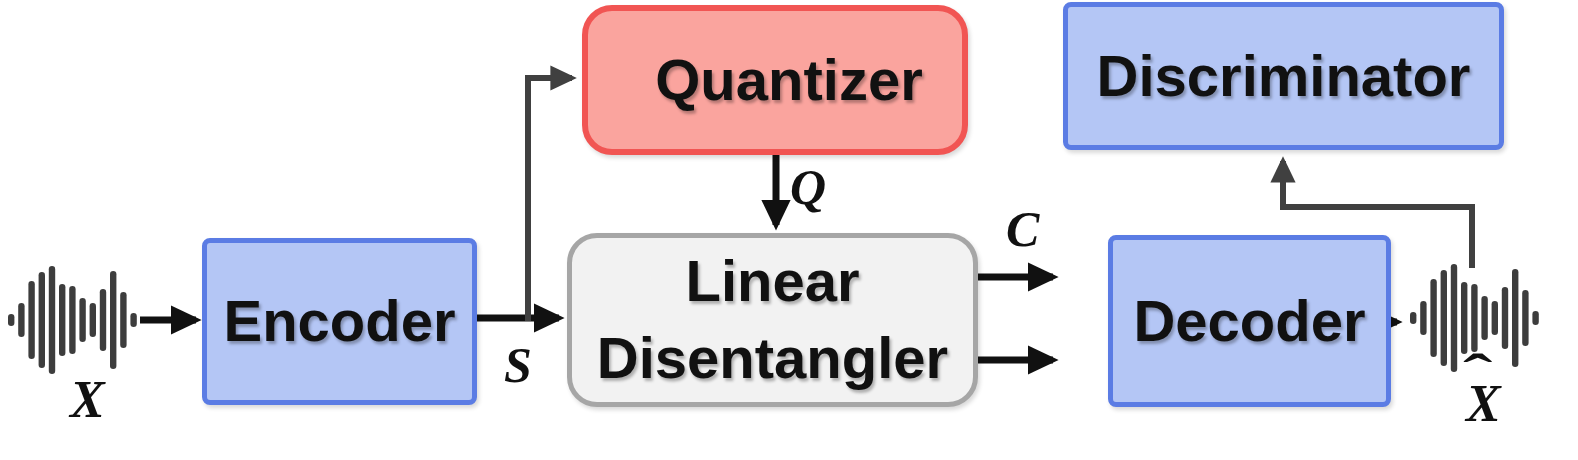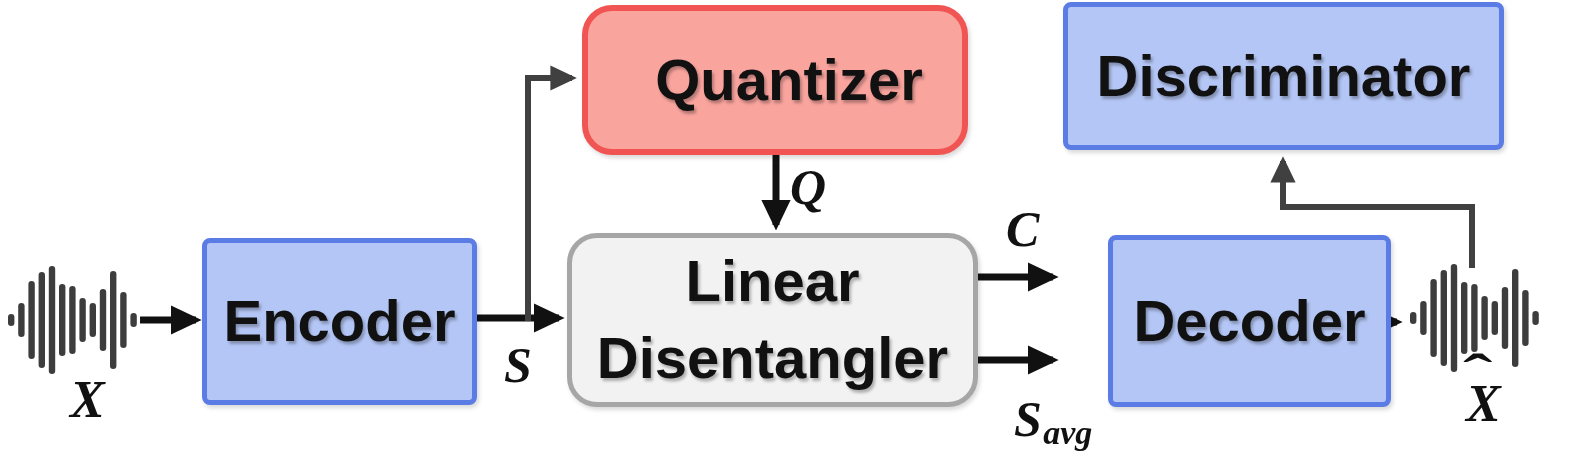--- a/index.html
+++ b/index.html
@@ -125,21 +125,18 @@
   </div>
 
   <div class="mlabel" id="lbl-x">X</div>
 
   <div class="mlabel" id="lbl-s">S</div>
 
   <div class="mlabel" id="lbl-q">Q</div>
 
   <div class="mlabel" id="lbl-c">C</div>
 
-  <div class="mlabel" id="lbl-savg">
-    <span>S</span><span class="subscr">avg</span>
-  </div>
 
   <div class="mlabel" id="lbl-xhat">
     <span class="hat">ˆ</span><span>X</span>
   </div>
 
 </div>
 
 </body></html>

